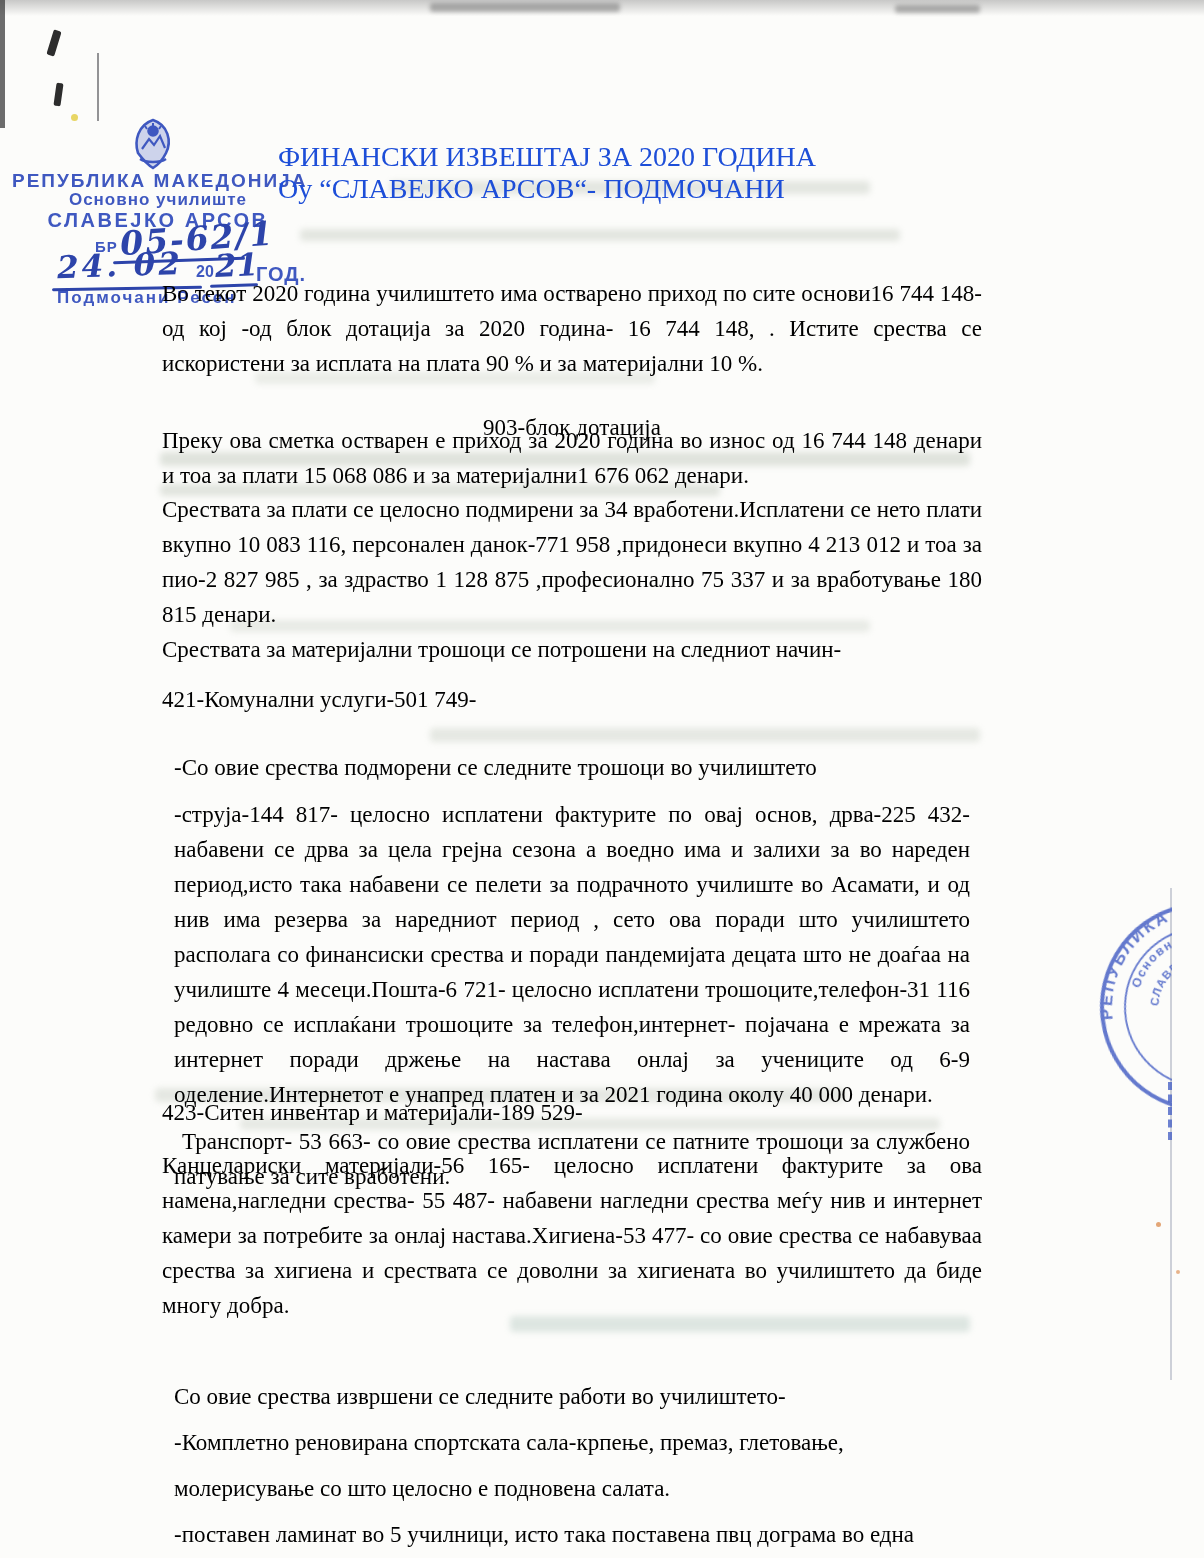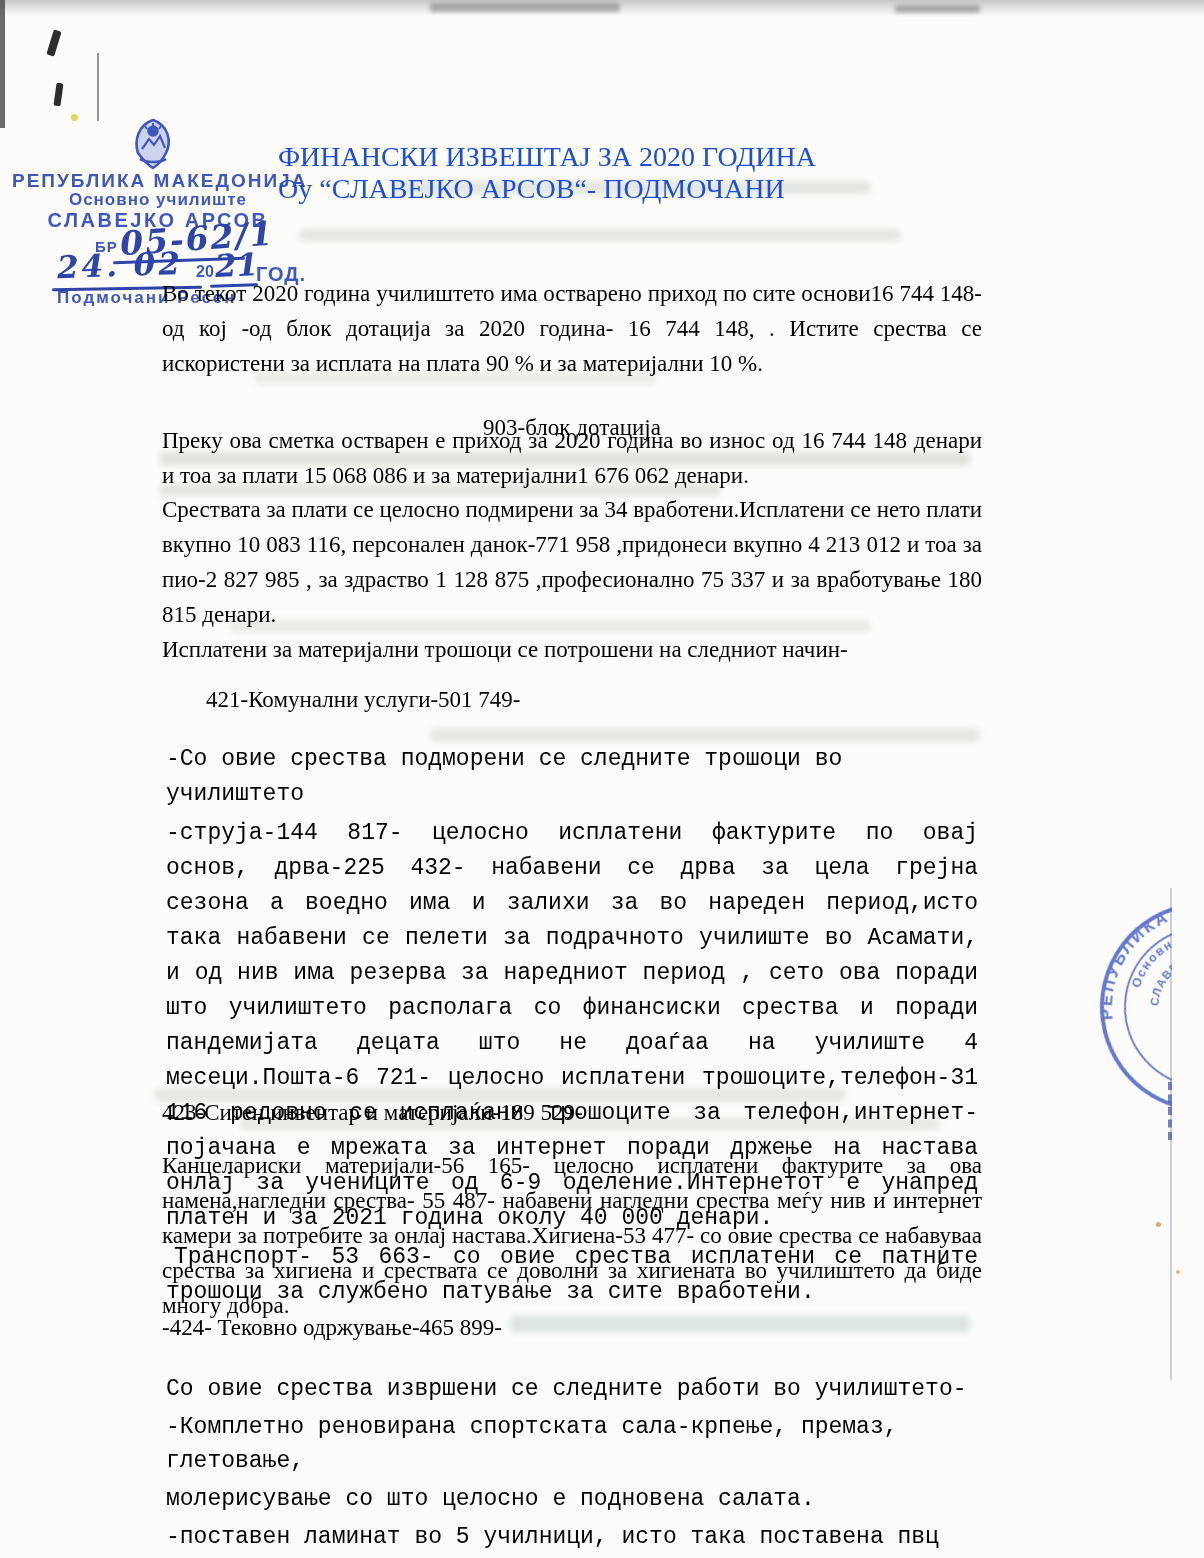--- a/index.html
+++ b/index.html
@@ -41,21 +41,21 @@
   .ink-line{position:absolute;background:#2d44aa;height:2.5px;border-radius:2px;}
 
   
   .title{position:absolute;left:278px;top:141px;font-size:28px;line-height:32px;color:#1d4ed8;}
   .title div{white-space:nowrap;}
 
   
   .tb{position:absolute;left:162px;width:820px;font-size:23px;line-height:35px;color:#000000;}
   .just{text-align:justify;}
   .center{text-align:center;}
-  .tb p{margin:4px;font-family:Liberation Mono, monospace;}
+  .tb p{margin:12px;}
 
   
   .round-stamp-clip{position:absolute;left:1076px;top:882px;width:96px;height:246px;overflow:hidden;}
   .round-stamp-clip svg{position:absolute;left:4px;top:0;opacity:.85;filter:blur(.4px);transform:rotate(-14deg);}
 </style>
 </head>
 <body>
 
 <div class="page">
 
@@ -111,35 +111,34 @@
     <div>Оу “СЛАВЕЈКО АРСОВ“- ПОДМОЧАНИ</div>
   </div>
 
   <div class="tb just" style="top:276px;">Во текот 2020 година училиштето има остварено приход по сите основи16 744 148-од кој -од блок дотација за 2020 година- 16 744 148, . Истите срества се искористени за исплата на плата 90 % и за материјални 10 %.</div>
 
   <div class="tb center" style="top:388px;margin-top:22px;">903-блок дотација</div>
   <div class="tb just" style="top:423px;">Преку ова сметка остварен е приход за 2020 година во износ од 16 744 148 денари и тоа за плати 15 068 086 и за материјални1 676 062 денари.</div>
 
   <div class="tb just" style="top:492px;">Срествата за плати се целосно подмирени за 34 вработени.Исплатени се нето плати вкупно 10 083 116, персонален данок-771 958 ,придонеси вкупно 4 213 012 и тоа за пио-2 827 985 , за здраство 1 128 875 ,професионално 75 337 и за вработување 180 815 денари.</div>
 
-  <div class="tb" style="top:632px;">Исплатени за материјални трошоци  се потрошени на следниот начин-</div>
+  <div class="tb" style="top:632px;">Срествата за материјални трошоци  се потрошени на следниот начин-</div>
 
-  <div class="tb" style="top:682px;margin-left:44px;">421-Комунални услуги-501 749-</div>
+  <div class="tb" style="top:682px;">421-Комунални услуги-501 749-</div>
 
   <div class="tb" style="top:738px;">
     <p>-Со овие срества подморени се следните трошоци во училиштето</p>
     <p class="just">-струја-144 817- целосно исплатени фактурите по овај основ, дрва-225 432- набавени се дрва за цела грејна сезона а воедно има и залихи за во нареден период,исто така набавени се пелети за подрачното училиште во Асамати, и од нив има резерва за наредниот период , сето ова поради што училиштето располага со финансиски срества и поради пандемијата децата што не доаѓаа на училиште 4 месеци.Пошта-6 721- целосно исплатени трошоците,телефон-31 116 редовно се исплаќани трошоците за телефон,интернет- појачана е мрежата за интернет поради држење на настава онлај за учениците од 6-9 оделение.Интернетот е унапред платен и за 2021 година околу 40 000 денари.</p>
     <p class="just" style="text-indent:8px;">Транспорт- 53 663- со овие срества исплатени се патните трошоци за службено патување за сите вработени.</p>
   </div>
 
   <div class="tb" style="top:1095px;">423-Ситен инвентар и материјали-189 529-</div>
 
   <div class="tb just" style="top:1148px;">Канцелариски материјали-56 165- целосно исплатени фактурите за ова намена,нагледни срества- 55 487- набавени нагледни срества меѓу нив и интернет камери за потребите за онлај настава.Хигиена-53 477- со овие срества се набавуваа срества за хигиена и срествата се доволни за хигиената во училиштето да биде многу добра.</div>
 
-  <div class="tb" style="top:1310px;">-424- Тековно одржување-465 899-</div>
 
   <div class="tb" style="top:1368px;line-height:34px;">
     <p>Со овие срества извршени се следните работи во училиштето-</p>
     <p>-Комплетно реновирана спортската сала-крпење, премаз, глетовање,</p>
     <p>молерисување со што целосно е подновена салата.</p>
     <p>-поставен ламинат во 5 училници, исто така поставена пвц дограма во една училница.</p>
   </div>
 
   <div class="fold-line" style="top:888px;height:492px;"></div>
   <div class="fold-dash" style="top:1082px;height:58px;"></div>

